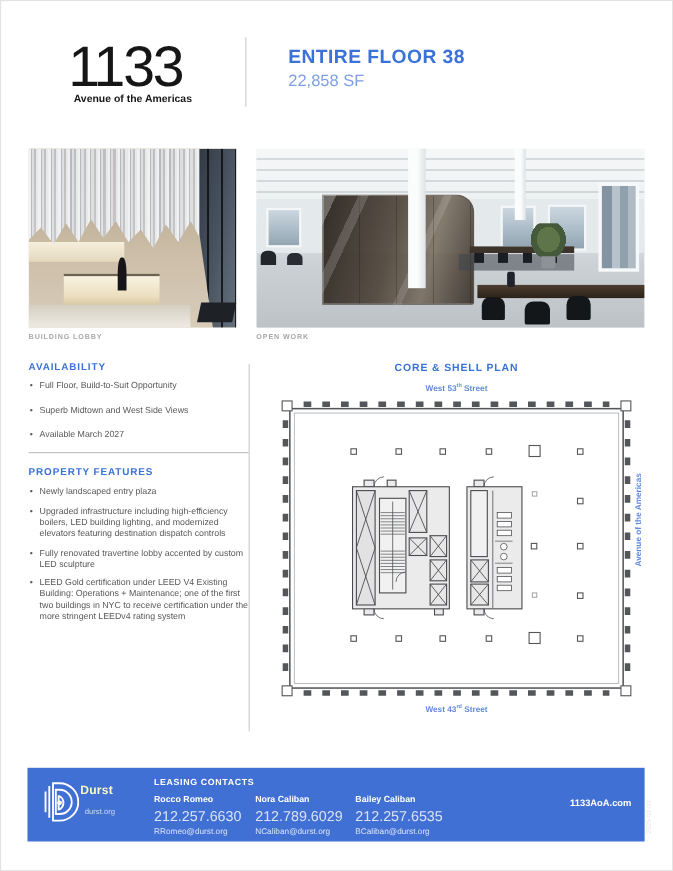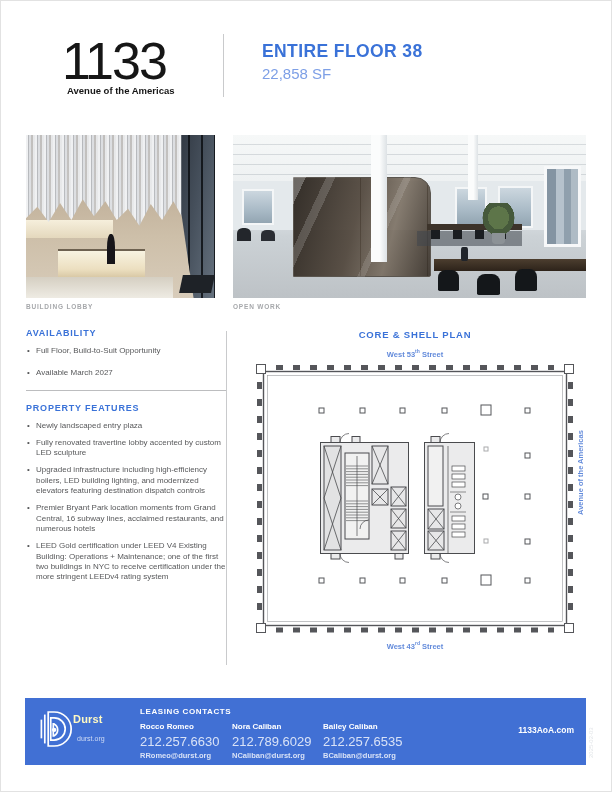--- a/index.html
+++ b/index.html
@@ -103,21 +103,21 @@
 
   
   .footer-bar{position:absolute;left:25px;top:698px;width:561px;height:67px;background:var(--footer-blue);}
   .durst-logo{position:absolute;left:13px;top:11px;}
   .brand-name{position:absolute;left:48px;top:15px;font-size:11px;font-weight:bold;color:#fef9c3;letter-spacing:.2px;}
   .brand-site{position:absolute;left:52px;top:37px;font-size:7px;color:rgba(255,255,255,.72);}
   .leasing-heading{position:absolute;left:115px;top:9px;font-size:8px;font-weight:bold;letter-spacing:.6px;color:#fff;}
   .contact{position:absolute;top:24px;width:88px;}
   .contact .c-name{font-size:8px;font-weight:bold;color:#fff;margin-bottom:2.5px;}
   .contact .c-phone{font-size:13px;color:rgba(255,255,255,.8);margin-bottom:2.5px;}
-  .contact .c-email{font-size:7.5px;color:rgba(255,255,255,.8);font-weight:bold;}
+  .contact .c-email{font-size:7.5px;color:rgba(255,255,255,.8);}
   .contact-0{left:115px;}
   .contact-1{left:207px;}
   .contact-2{left:298px;}
   .footer-site{position:absolute;right:12px;top:27px;font-size:8.5px;font-weight:bold;color:#fff;}
   .side-note{position:absolute;left:588px;top:700px;height:58px;font-size:6px;color:#e3e6e9;writing-mode:vertical-rl;transform:rotate(180deg);}
 </style>
 </head>
 <body>
 
 <div class="page">
@@ -165,29 +165,29 @@
     <div class="ow-chair ow-c1"></div>
     <div class="ow-chair ow-c2"></div>
     <div class="ow-chair ow-c3"></div>
   </div>
   <div class="caption caption-open">OPEN WORK</div>
 
   <div class="left-col">
     <div class="section-heading">AVAILABILITY</div>
     <ul class="bullets avail-list">
       <li>Full Floor, Build-to-Suit Opportunity</li>
+      <li>Superb Midtown and West Side Views</li>
       <li>Available March 2027</li>
     </ul>
     <hr class="col-rule">
     <div class="section-heading">PROPERTY FEATURES</div>
     <ul class="bullets feat-list">
       <li>Newly landscaped entry plaza</li>
+      <li>Upgraded infrastructure including high-efficiency boilers, LED building lighting, and modernized elevators featuring destination dispatch controls</li>
       <li>Fully renovated travertine lobby accented by custom LED sculpture</li>
-      <li>Upgraded infrastructure including high-efficiency boilers, LED building lighting, and modernized elevators featuring destination dispatch controls</li>
-      <li>Premier Bryant Park location moments from Grand Central, 16 subway lines, acclaimed restaurants, and numerous hotels</li>
       <li>LEED Gold certification under LEED V4 Existing Building: Operations + Maintenance; one of the first two buildings in NYC to receive certification under the more stringent LEEDv4 rating system</li>
     </ul>
   </div>
   <div class="col-divider"></div>
 
   <div class="plan-heading">CORE &amp; SHELL PLAN</div>
   <div class="street-label street-top"><span>West 53</span><sup>th</sup><span> Street</span></div>
 
   <svg class="plan-svg" width="334" height="280" viewBox="253 358 334 280" xmlns="http://www.w3.org/2000/svg">
 

